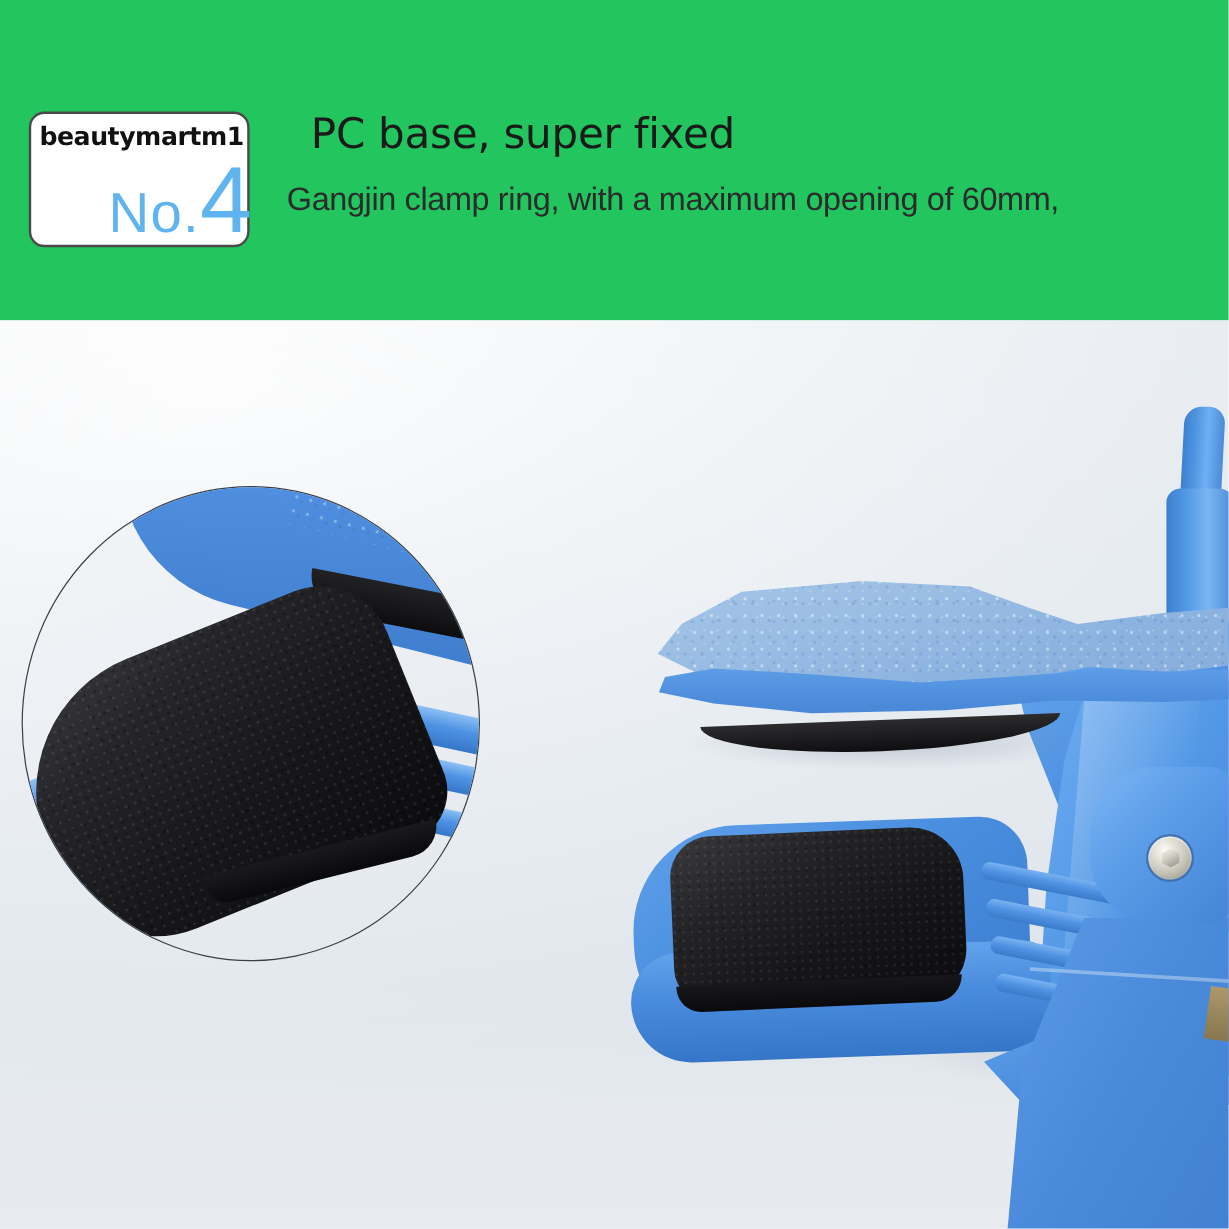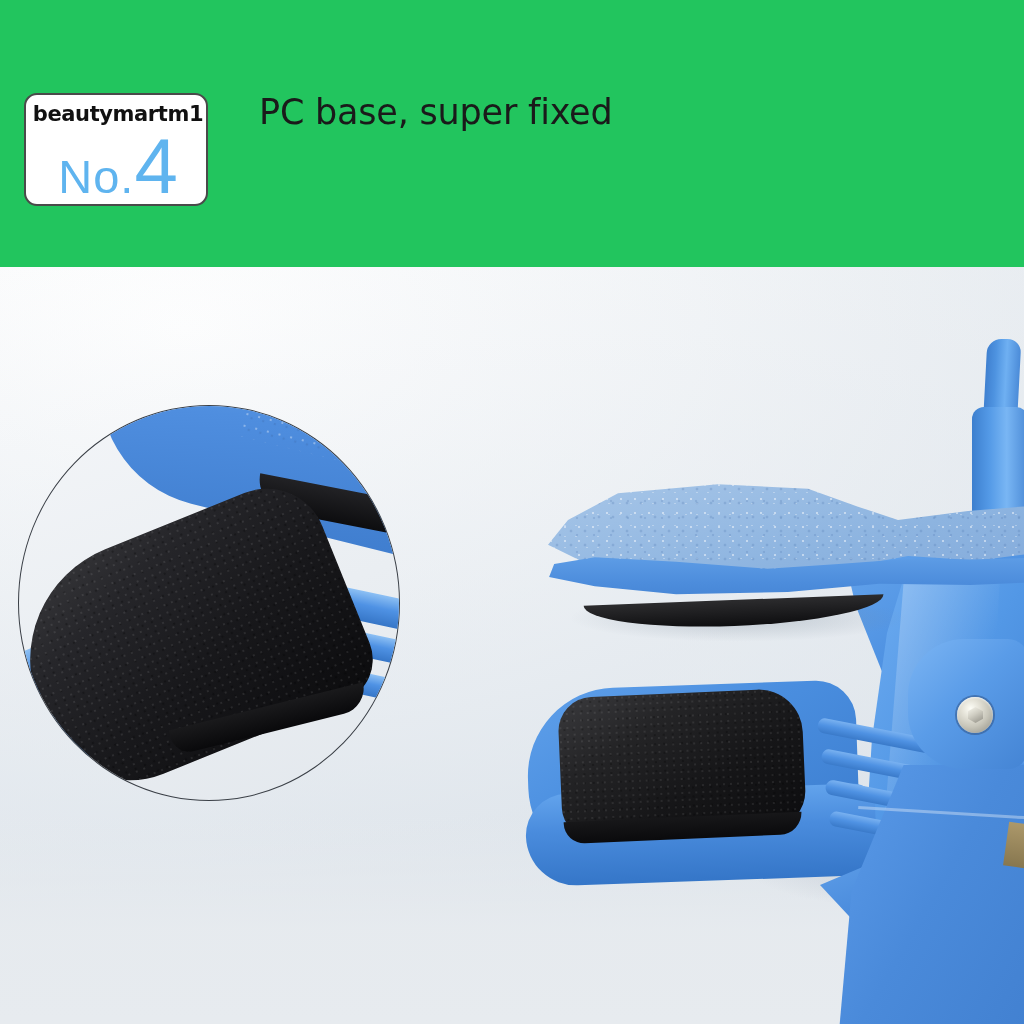--- a/index.html
+++ b/index.html
@@ -21,21 +21,21 @@
     border:2px solid #4a4a4a;border-radius:13px;background:#fff;
     box-sizing:border-box;
   }
   .badge-brand{
     position:absolute;left:0;top:7px;width:184px;text-align:center;
     font-size:21px;font-weight:bold;color:#111;
     letter-spacing:-0.4px;
     font-family:"DejaVu Sans", sans-serif;
   }
   .badge-no{
-    position:absolute;left:0;top:32px;width:184px;text-align:center;
+    position:absolute;left:0;top:32px;width:184px;text-align:right;
     color:#5fb4ef;line-height:1;white-space:nowrap;
     font-family:"Liberation Sans", sans-serif;
   }
   .badge-no .nolabel{font-size:47px;letter-spacing:1px;vertical-align:-6px;}
   .badge-no .nonum{font-size:78px;vertical-align:-6px;}
 
   .head-title{
     position:absolute;left:239px;top:92px;
     font-size:35px;font-weight:normal;color:#1a1a1a;
     letter-spacing:-0.2px;white-space:nowrap;
@@ -300,20 +300,21 @@
     <div class="badge">
       <div class="badge-brand">beautymartm1</div>
       <div class="badge-no">
         <span class="nolabel">No.</span><span class="nonum">4</span>
       </div>
     </div>
 
     <div class="head-title">PC base, super fixed</div>
 
     <div class="head-sub">
+      <div>Gangjin clamp ring, with a maximum opening of 60mm,</div>
     </div>
   </div>
 
   <div class="photo">
     <div class="photo-bg-tone"></div>
     <div class="photo-bg-band"></div>
 
     <div class="clamp">
 
       <div class="stem"></div>

